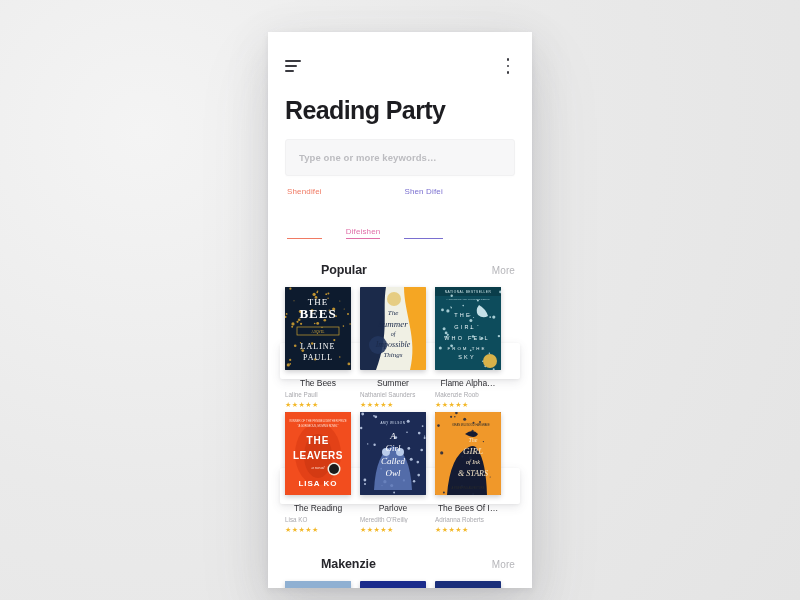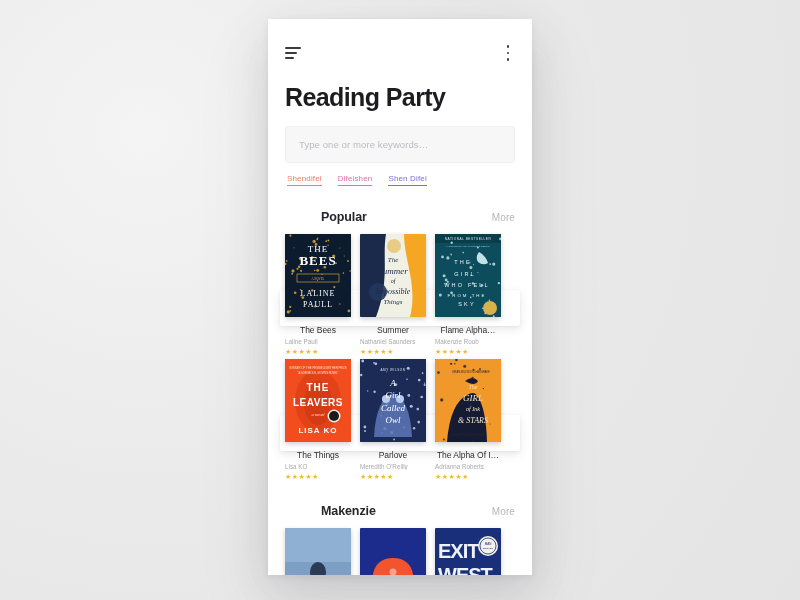--- a/index.html
+++ b/index.html
@@ -15,21 +15,21 @@
     background: #ebebeb;
     background-image:
       radial-gradient(circle at 18% 22%, #f4f4f4 0%, #eaeaea 45%, #e4e4e4 100%);
     position: relative;
   }
 
   
   #phone {
     position: absolute;
     left: 268px;
-    top: 19px;
+    top: 32px;
     width: 264px;
     height: 556px;
     background: #ffffff;
     overflow: hidden;
     box-shadow:
       0 2px 6px rgba(90,90,95,0.10),
       0 14px 40px rgba(90,90,95,0.16),
       0 30px 70px rgba(90,90,95,0.10);
   }
 
@@ -98,27 +98,28 @@
   }
   .search-box input {
     border: 0;
     outline: 0;
     background: transparent;
     width: 100%;
     font-family: "Liberation Sans", sans-serif;
     font-size: 9.5px;
     color: #3a3a40;
     letter-spacing: 0.1px;
+    font-weight: bold;
   }
   .search-box input::placeholder { color: #bcbcc0; }
 
   
   .tags {
     display: flex;
-    gap: 16px;
+    gap: 24px;
     margin-top: 11px;
     padding-left: 2px;
   }
   .tag {
     font-size: 8px;
     letter-spacing: 0.15px;
     padding-bottom: 2px;
     border-bottom: 1px solid currentColor;
     cursor: pointer;
     white-space: nowrap;
@@ -242,21 +243,21 @@
     </div>
 
     <div class="app-title">Reading Party</div>
 
     <div class="search-box">
       <input type="text" placeholder="Type one or more keywords…" style="">
     </div>
 
     <div class="tags">
         <span class="tag" style="color: rgb(240, 122, 99);">Shendifei</span>
-        <span class="tag" style="color: rgb(224, 111, 168);">Difeishen</span>
+        <span class="tag" style="color: rgb(224, 111, 168); margin-top: 40px;">Difeishen</span>
         <span class="tag" style="color: rgb(122, 111, 208); text-align: center;">Shen Difei</span>
       </div>
 
     <div id="sections">
         <div class="section-head">
           <div class="section-title">Popular</div>
           <div class="section-more">More</div>
         </div>
         <div class="row-wrap">
           <div class="row-card"></div>
@@ -406,21 +407,21 @@
         <text x="33" y="10" fill="#ffd9c9" font-size="2.8" text-anchor="middle">WINNER OF THE PEN/BELLWETHER PRIZE</text>
         <text x="33" y="15" fill="#ffe6da" font-size="2.6" text-anchor="middle">"A GORGEOUS, MOVING NOVEL"</text>
         <text x="33" y="32" fill="#fff" font-size="10" font-weight="bold" font-family="Liberation Sans, sans-serif" text-anchor="middle" letter-spacing="1">THE</text>
         <text x="33" y="47" fill="#fff" font-size="10" font-weight="bold" font-family="Liberation Sans, sans-serif" text-anchor="middle" letter-spacing="0.5">LEAVERS</text>
         <text x="33" y="57" fill="#ffe2d6" font-size="4.5" text-anchor="middle" font-style="italic" font-family="Liberation Serif, serif">a novel</text>
         <circle cx="49" cy="57" r="6.5" fill="#f2efe4"></circle>
         <circle cx="49" cy="57" r="5" fill="#1b1b1b"></circle>
         <text x="33" y="74" fill="#fff" font-size="8" font-weight="bold" text-anchor="middle" letter-spacing="1">LISA KO</text>
                 </svg>
               </div>
-              <div class="book-title">The Things</div>
+              <div class="book-title">The Reading</div>
               <div class="book-author">Lisa KO</div>
               <div class="stars">★★★★★</div>
             </div>
             <div class="book">
               <div class="cover">
                 <svg viewBox="0 0 66 83" preserveAspectRatio="none">
                   <rect width="66" height="83" fill="#1c2b55"></rect>
                   <circle cx="29.5" cy="51.7" r="0.7" fill="#c8d6f0" opacity="0.85"></circle>
                   <circle cx="26.7" cy="12.7" r="0.5" fill="#c8d6f0" opacity="0.85"></circle>
                   <circle cx="51.2" cy="47.3" r="1.5" fill="#c8d6f0" opacity="0.85"></circle>
@@ -490,21 +491,21 @@
                   <circle cx="6.7" cy="40.9" r="1.6" fill="#1b2440" opacity="0.85"></circle>
                   <circle cx="26.9" cy="73.9" r="0.9" fill="#1b2440" opacity="0.85"></circle>
                   <text x="36" y="14" fill="#2b2b2b" font-size="2.6" text-anchor="middle">KIRAN MILLWOOD HARGRAVE</text>
          <text x="38" y="30" fill="#f6e6c8" font-size="6" font-family="Liberation Serif, serif" text-anchor="middle" font-style="italic">The</text>
          <text x="38" y="42" fill="#f6e6c8" font-size="9" font-family="Liberation Serif, serif" text-anchor="middle" font-style="italic">GIRL</text>
          <text x="38" y="52" fill="#f6e6c8" font-size="6" font-family="Liberation Serif, serif" text-anchor="middle" font-style="italic">of Ink</text>
          <text x="38" y="64" fill="#f6e6c8" font-size="8" font-family="Liberation Serif, serif" text-anchor="middle" font-style="italic">&amp; STARS</text>
          <text x="33" y="77" fill="#2a2a2a" font-size="2.6" text-anchor="middle">A SWEEPING ADVENTURE</text>
                 </svg>
               </div>
-              <div class="book-title">The Alpha Of I…</div>
+              <div class="book-title">The Bees Of I…</div>
               <div class="book-author">Adrianna Roberts</div>
               <div class="stars">★★★★★</div>
             </div>
           </div>
         </div>
         <div class="section-head">
           <div class="section-title">Makenzie</div>
           <div class="section-more">More</div>
         </div>
         <div class="row-wrap">

